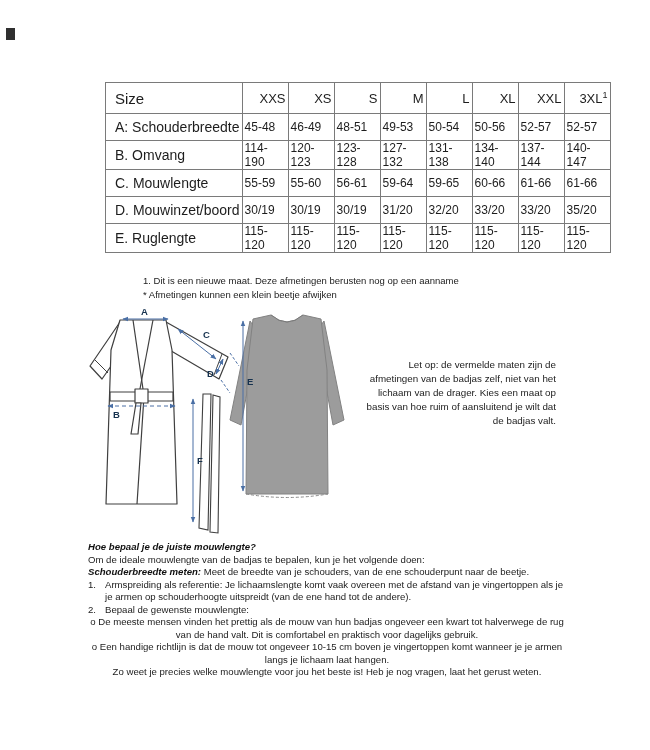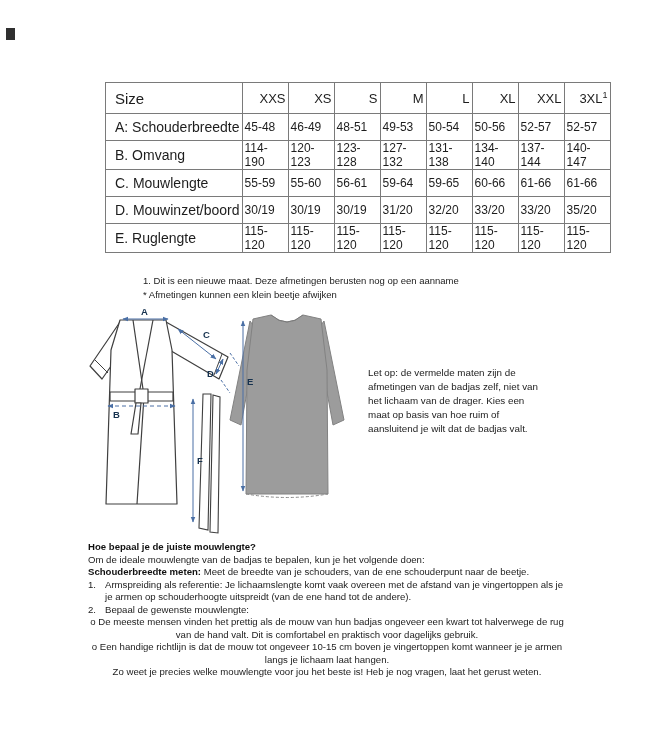--- a/index.html
+++ b/index.html
@@ -21,26 +21,26 @@
   
   .footnotes{position:absolute;left:107px;top:274px;font-size:9.5px;line-height:14px;color:#222;margin-left:36px;}
   .footnotes p{margin:0;}
 
   
   .diagram{position:absolute;left:80px;top:306px;width:272px;height:240px;}
 
   
   .info-block{position:absolute;left:352px;top:350px;width:212px;font-size:9.8px;line-height:14px;color:#222;}
   .info-block h3{margin:0 0 4px 0;font-size:10.5px;line-height:14px;color:#111;}
-  .info-block p{margin:16px;}
+  .info-block p{margin:8px;text-align:right;}
 
   
   .howto{position:absolute;left:88px;top:541px;width:478px;font-size:9.6px;line-height:12.5px;color:#222;}
   .howto p{margin:0;}
-  .bold{font-weight:bold;color:#111;}
+  .bold{font-weight:bold;color:#111;font-style:italic;}
   .howto .intro{}
   .num-item{display:flex;margin:0;}
   .num-item .num{flex:0 0 17px;width:17px;}
   .sub{margin-left:15px;text-align:center;}
   .gap-top{margin-top:6px;}
   .gap-top-sm{margin-top:2px;}
 </style>
 </head>
 <body>
 

